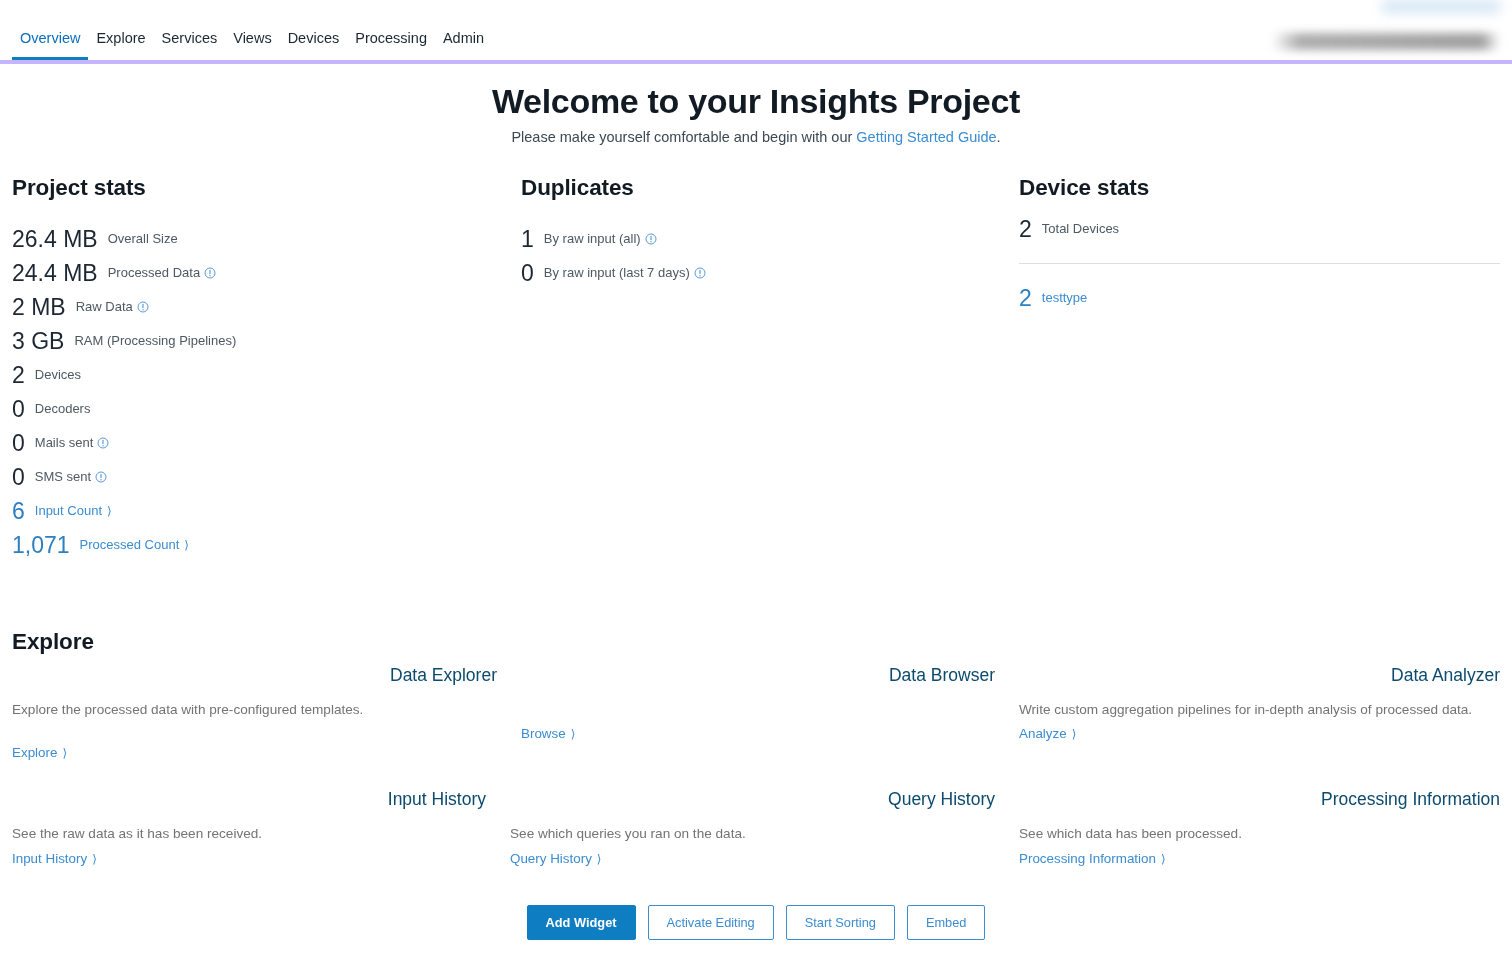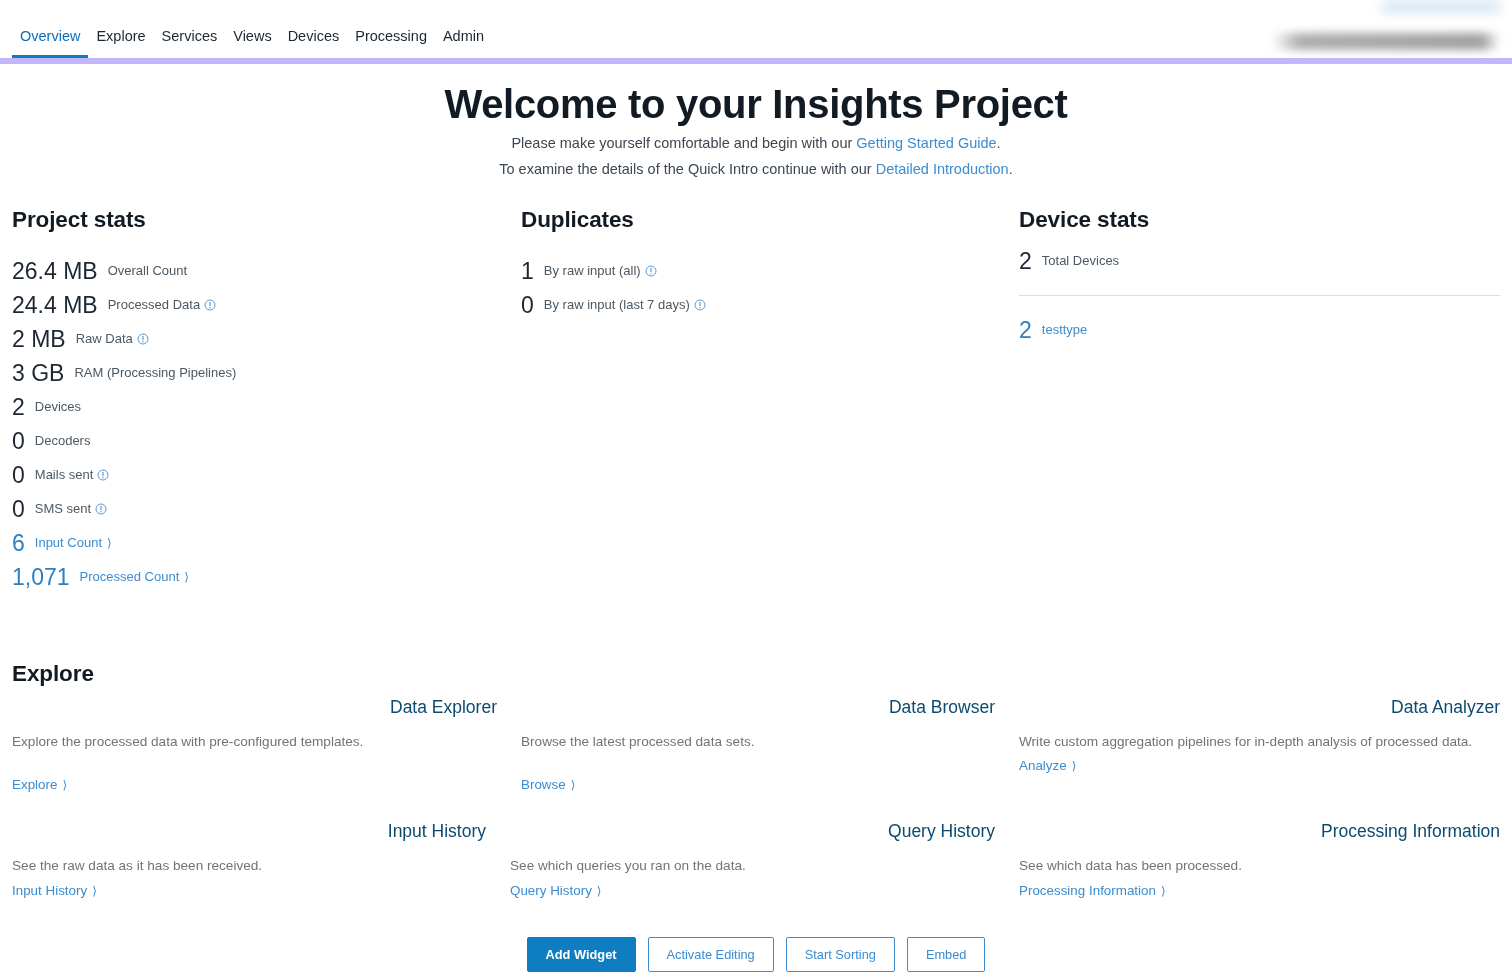--- a/index.html
+++ b/index.html
@@ -9,21 +9,21 @@
     background: #ffffff;
     font-family: "Liberation Sans", sans-serif;
     color: #1d2733;
     overflow: hidden;
   }
 
   
   #topbar {
     position: relative;
     height: 64px;
-    border-bottom: 6px solid #c4b5fd;
+    border-bottom: 4px solid #c4b5fd;
     background: #fff;
   }
   #nav {
     position: absolute;
     left: 12px;
     bottom: 0;
     display: flex;
     align-items: flex-end;
     gap: 0px;
   }
@@ -55,21 +55,21 @@
     right: 12px; top: 33px;
     width: 228px; height: 17px;
     background: linear-gradient(90deg, rgba(210,210,210,0) 0%, rgba(160,160,160,.85) 12%, rgba(150,150,150,.9) 92%, rgba(200,200,200,0) 100%);
     filter: blur(4.5px);
   }
 
   
   #welcome { text-align: center; padding-top: 18px; }
   #welcome h1 {
     margin: 0;
-    font-size: 40px;
+    font-size: 34px;
     font-weight: 700;
     letter-spacing: -0.3px;
     color: #121b23;
   }
   #welcome p {
     margin: 7px 0 0 0;
     font-size: 14.5px;
     line-height: 19px;
     color: #3b4752;
   }
@@ -203,31 +203,30 @@
     <div class="nav-item">Processing</div>
     <div class="nav-item">Admin</div>
   </div>
   <div id="acct-blur-top"></div>
   <div id="acct-blur-bottom"></div>
 </div>
 
 <div id="welcome">
   <h1>Welcome to your Insights Project</h1>
   <p><span>Please make yourself comfortable and begin with our </span><a class="lnk">Getting Started Guide</a><span>.</span></p>
-  <p><span>To examine the details of the Quick Intro continue with our </span><a class="lnk">Detailed Introduction</a><span>.</span></p>
 </div>
 
 <div id="stats-row">
 
   <div class="col col-1">
     <h2 class="section">Project stats</h2>
     <div id="project-stats-list">
         <div class="stat-line">
           <span class="stat-val">26.4 MB</span>
-          <span class="stat-lbl">Overall Count</span>
+          <span class="stat-lbl">Overall Size</span>
         </div>
         <div class="stat-line">
           <span class="stat-val">24.4 MB</span>
           <span class="stat-lbl">Processed Data</span>
           <svg width="12" height="12" viewBox="0 0 12 12" style="vertical-align: -1px; margin-left: 4px;">
             <circle cx="6" cy="6" r="5" fill="none" stroke="#5b9bd5" stroke-width="1"></circle>
             <rect x="5.4" y="2.9" width="1.2" height="4.2" fill="#5b9bd5"></rect>
             <rect x="5.4" y="8.1" width="1.2" height="1.2" fill="#5b9bd5"></rect>
           </svg>
         </div>
@@ -328,21 +327,20 @@
     <h2 class="section">Explore</h2>
   </div>
   <div class="ex-grid">
     <div class="ex-cell c1">
       <h3>Data Explorer</h3>
       <p>Explore the processed data with pre-configured templates.</p>
       <span class="ex-link"><span>Explore</span><span class="chev">⟩</span></span>
     </div>
     <div class="ex-cell c2">
       <h3>Data Browser</h3>
-      <p>Browse the latest processed data sets.</p>
       <span class="ex-link"><span>Browse</span><span class="chev">⟩</span></span>
     </div>
     <div class="ex-cell c3">
       <h3>Data Analyzer</h3>
       <p>Write custom aggregation pipelines for in-depth analysis of processed data.</p>
       <span class="ex-link" style="margin-top:7px"><span>Analyze</span><span class="chev">⟩</span></span>
     </div>
 
     <div class="ex-cell c2 row2">
       <h3>Input History</h3>

